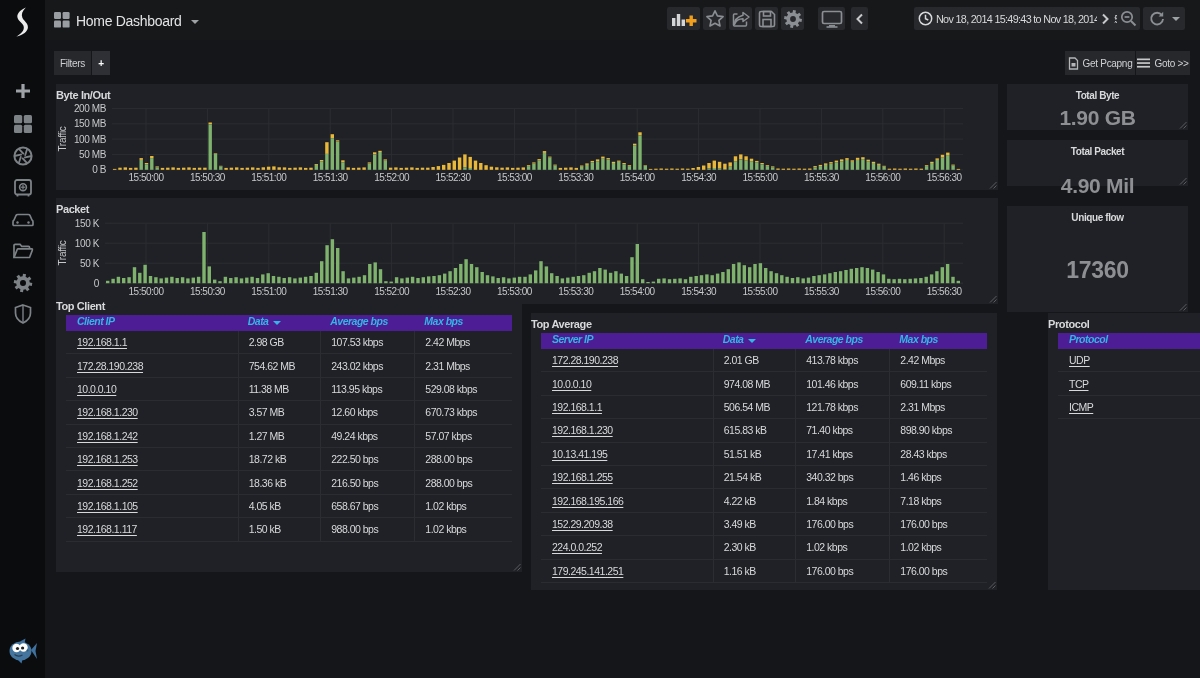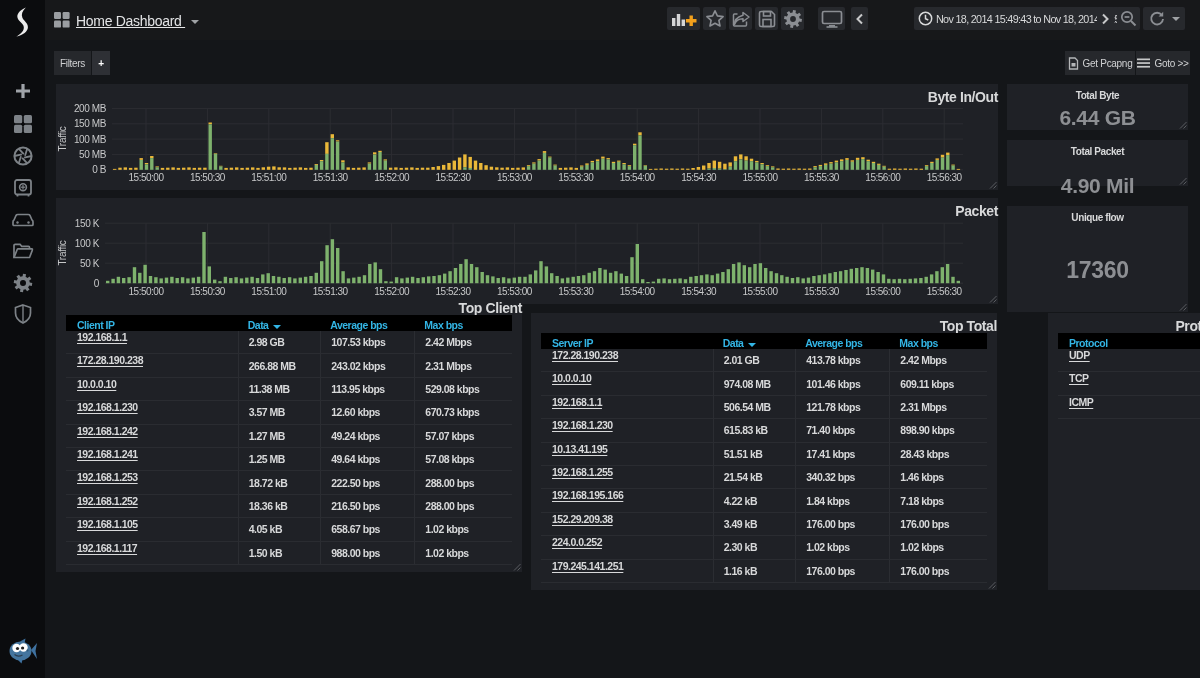--- a/index.html
+++ b/index.html
@@ -2,43 +2,43 @@
 <html><head><meta charset="utf-8"><style>
 
 * { margin:0; padding:0; box-sizing:border-box; }
 svg { flex-shrink:0; }
 body { width:1200px; height:678px; background:#141619; overflow:hidden;
   font-family:"Liberation Sans", sans-serif; position:relative; }
 .sidebar { position:absolute; left:0; top:0; width:45px; height:678px;
   background:#0b0c0e; z-index:5; }
 .sidebar .sic { position:absolute; left:50%; transform:translate(-50%,-50%); }
 .navbar { position:absolute; left:45px; top:0; width:1155px; height:40px; background:#17181a; }
-.navtitle { position:absolute; left:31px; top:13px; color:#e3e4e6; font-size:14px; letter-spacing:-0.3px;text-decoration:underline; }
+.navtitle { position:absolute; left:31px; top:13px; color:#e3e4e6; font-size:14px; letter-spacing:-0.3px; }
 .gridicon { position:absolute; left:9px; top:12px; }
 .nbtn { position:absolute; top:7px; height:23px; background:#27292d; border-radius:2px;
   display:flex; align-items:center; justify-content:center; }
 .caret { display:inline-block; width:0; height:0; border-left:4px solid transparent;
   border-right:4px solid transparent; border-top:4.5px solid #9fa2a5; }
 .timebox { position:absolute; top:7px; height:23px; background:#27292d; border-radius:2px;
   color:#d8d9da; font-size:10.8px; letter-spacing:-0.68px; display:flex; align-items:center; gap:3px;
   padding:0 4px; white-space:nowrap; overflow:hidden; width:225px;margin-left:44px; }
 .subrow-btn { position:absolute; top:51px; height:24px; background:#26282c; color:#d0d1d3;
   font-size:10px; letter-spacing:-0.3px; display:flex; align-items:center; justify-content:center; gap:4px;
   white-space:nowrap; overflow:hidden; }
 .panel { position:absolute; background:#1f2126; }
-.ptitle { position:absolute; top:5px; left:0; right:0; text-align:right; color:#d8d9da;
-  font-size:14px; font-weight:bold; letter-spacing:-0.4px; }
+.ptitle { position:absolute; top:5px; left:0; right:0; text-align:left; color:#d8d9da;
+  font-size:11px; font-weight:bold; letter-spacing:-0.4px; }
 .rsz { position:absolute; right:1px; bottom:1px; }
 .statname { position:absolute; top:6px; left:0; right:0; text-align:center; color:#d8d9da;
   font-size:10px; font-weight:bold; letter-spacing:-0.4px; }
 .statval { position:absolute; left:0; right:0; text-align:center; color:#8d8f93; font-weight:bold; }
 .tbl { position:absolute; left:10px; right:10px; top:20px; font-size:10.5px; letter-spacing:-0.5px; }
-.thead { display:flex; background:#000000; height:16px; align-items:flex-end; }
+.thead { display:flex; background:#4c1d95; height:16px; align-items:flex-start;font-style:italic; }
 .thead>div { color:#33b5e5; font-weight:bold; }
-.trow { display:flex; height:23.4px; border-bottom:1px solid #2a2c31; color:#d8d9da;font-weight:bold; }
+.trow { display:flex; height:23.4px; align-items:center; border-bottom:1px solid #2a2c31; color:#d8d9da; }
 .c1 { width:38.5%; padding-left:11px; }
 .c2 { width:18.5%; padding-left:10px; }
 .c3 { width:21.1%; padding-left:10px; }
 .c4 { width:21.9%; padding-left:10px; }
 .trow .c2, .trow .c3, .trow .c4 { border-left:1px solid #2b2d32; align-self:stretch;
   display:flex; align-items:center; }
 .lnk { text-decoration:underline; text-underline-offset:2px; }
 .sortcaret { display:inline-block; width:0; height:0; border-left:4px solid transparent;
   border-right:4px solid transparent; border-top:4px solid #33b5e5; margin-left:2px; }
 .ptbl .c1 { width:100%; }
@@ -673,21 +673,21 @@
       <text x="888.2" y="96.7" fill="#c7c8c9" font-size="10" letter-spacing="-0.5" text-anchor="middle">15:56:30</text>
       <text x="10" y="55" fill="#c7c8c9" font-size="10" letter-spacing="-0.3" text-anchor="middle" transform="rotate(-90 10 55)">Traffic</text>
     </svg>
     <svg class="rsz" width="8" height="8">
       <line x1="1" y1="7.5" x2="7.5" y2="1" stroke="#5a5d61" stroke-width="1"></line>
       <line x1="4.5" y1="7.5" x2="7.5" y2="4.5" stroke="#5a5d61" stroke-width="1"></line>
     </svg>
   </div>
 <div class="panel" style="left:1007px;top:84px;width:181px;height:46px">
     <div class="statname">Total Byte</div>
-    <div class="statval" style="top:22px;font-size:21px;letter-spacing:-0.3px">6.44 GB</div>
+    <div class="statval" style="top:22px;font-size:21px;letter-spacing:-0.3px">1.90 GB</div>
     <svg class="rsz" width="8" height="8">
       <line x1="1" y1="7.5" x2="7.5" y2="1" stroke="#5a5d61" stroke-width="1"></line>
       <line x1="4.5" y1="7.5" x2="7.5" y2="4.5" stroke="#5a5d61" stroke-width="1"></line>
     </svg>
   </div>
 <div class="panel" style="left:1007px;top:140px;width:181px;height:46px">
     <div class="statname">Total Packet</div>
     <div class="statval" style="top:34px;font-size:21px;letter-spacing:-0.3px">4.90 Mil</div>
     <svg class="rsz" width="8" height="8">
       <line x1="1" y1="7.5" x2="7.5" y2="1" stroke="#5a5d61" stroke-width="1"></line>
@@ -712,21 +712,21 @@
         <div class="c4">Max bps</div>
       </div>
       <div class="trow">
         <div class="c1"><span class="lnk">192.168.1.1</span></div>
         <div class="c2">2.98 GB</div>
         <div class="c3">107.53 kbps</div>
         <div class="c4">2.42 Mbps</div>
       </div>
       <div class="trow">
         <div class="c1"><span class="lnk">172.28.190.238</span></div>
-        <div class="c2">266.88 MB</div>
+        <div class="c2">754.62 MB</div>
         <div class="c3">243.02 kbps</div>
         <div class="c4">2.31 Mbps</div>
       </div>
       <div class="trow">
         <div class="c1"><span class="lnk">10.0.0.10</span></div>
         <div class="c2">11.38 MB</div>
         <div class="c3">113.95 kbps</div>
         <div class="c4">529.08 kbps</div>
       </div>
       <div class="trow">
@@ -735,26 +735,20 @@
         <div class="c3">12.60 kbps</div>
         <div class="c4">670.73 kbps</div>
       </div>
       <div class="trow">
         <div class="c1"><span class="lnk">192.168.1.242</span></div>
         <div class="c2">1.27 MB</div>
         <div class="c3">49.24 kbps</div>
         <div class="c4">57.07 kbps</div>
       </div>
       <div class="trow">
-        <div class="c1"><span class="lnk">192.168.1.241</span></div>
-        <div class="c2">1.25 MB</div>
-        <div class="c3">49.64 kbps</div>
-        <div class="c4">57.08 kbps</div>
-      </div>
-      <div class="trow">
         <div class="c1"><span class="lnk">192.168.1.253</span></div>
         <div class="c2">18.72 kB</div>
         <div class="c3">222.50 bps</div>
         <div class="c4">288.00 bps</div>
       </div>
       <div class="trow">
         <div class="c1"><span class="lnk">192.168.1.252</span></div>
         <div class="c2">18.36 kB</div>
         <div class="c3">216.50 bps</div>
         <div class="c4">288.00 bps</div>
@@ -771,21 +765,21 @@
         <div class="c3">988.00 bps</div>
         <div class="c4">1.02 kbps</div>
       </div>
     </div>
     <svg class="rsz" width="8" height="8">
       <line x1="1" y1="7.5" x2="7.5" y2="1" stroke="#5a5d61" stroke-width="1"></line>
       <line x1="4.5" y1="7.5" x2="7.5" y2="4.5" stroke="#5a5d61" stroke-width="1"></line>
     </svg>
   </div>
 <div class="panel" style="left:531px;top:313px;width:466px;height:277px">
-    <div class="ptitle">Top Total</div>
+    <div class="ptitle">Top Average</div>
     <div class="tbl">
       <div class="thead">
         <div class="c1">Server IP</div>
         <div class="c2">Data <span class="sortcaret"></span></div>
         <div class="c3">Average bps</div>
         <div class="c4">Max bps</div>
       </div>
       <div class="trow">
         <div class="c1"><span class="lnk">172.28.190.238</span></div>
         <div class="c2">2.01 GB</div>

